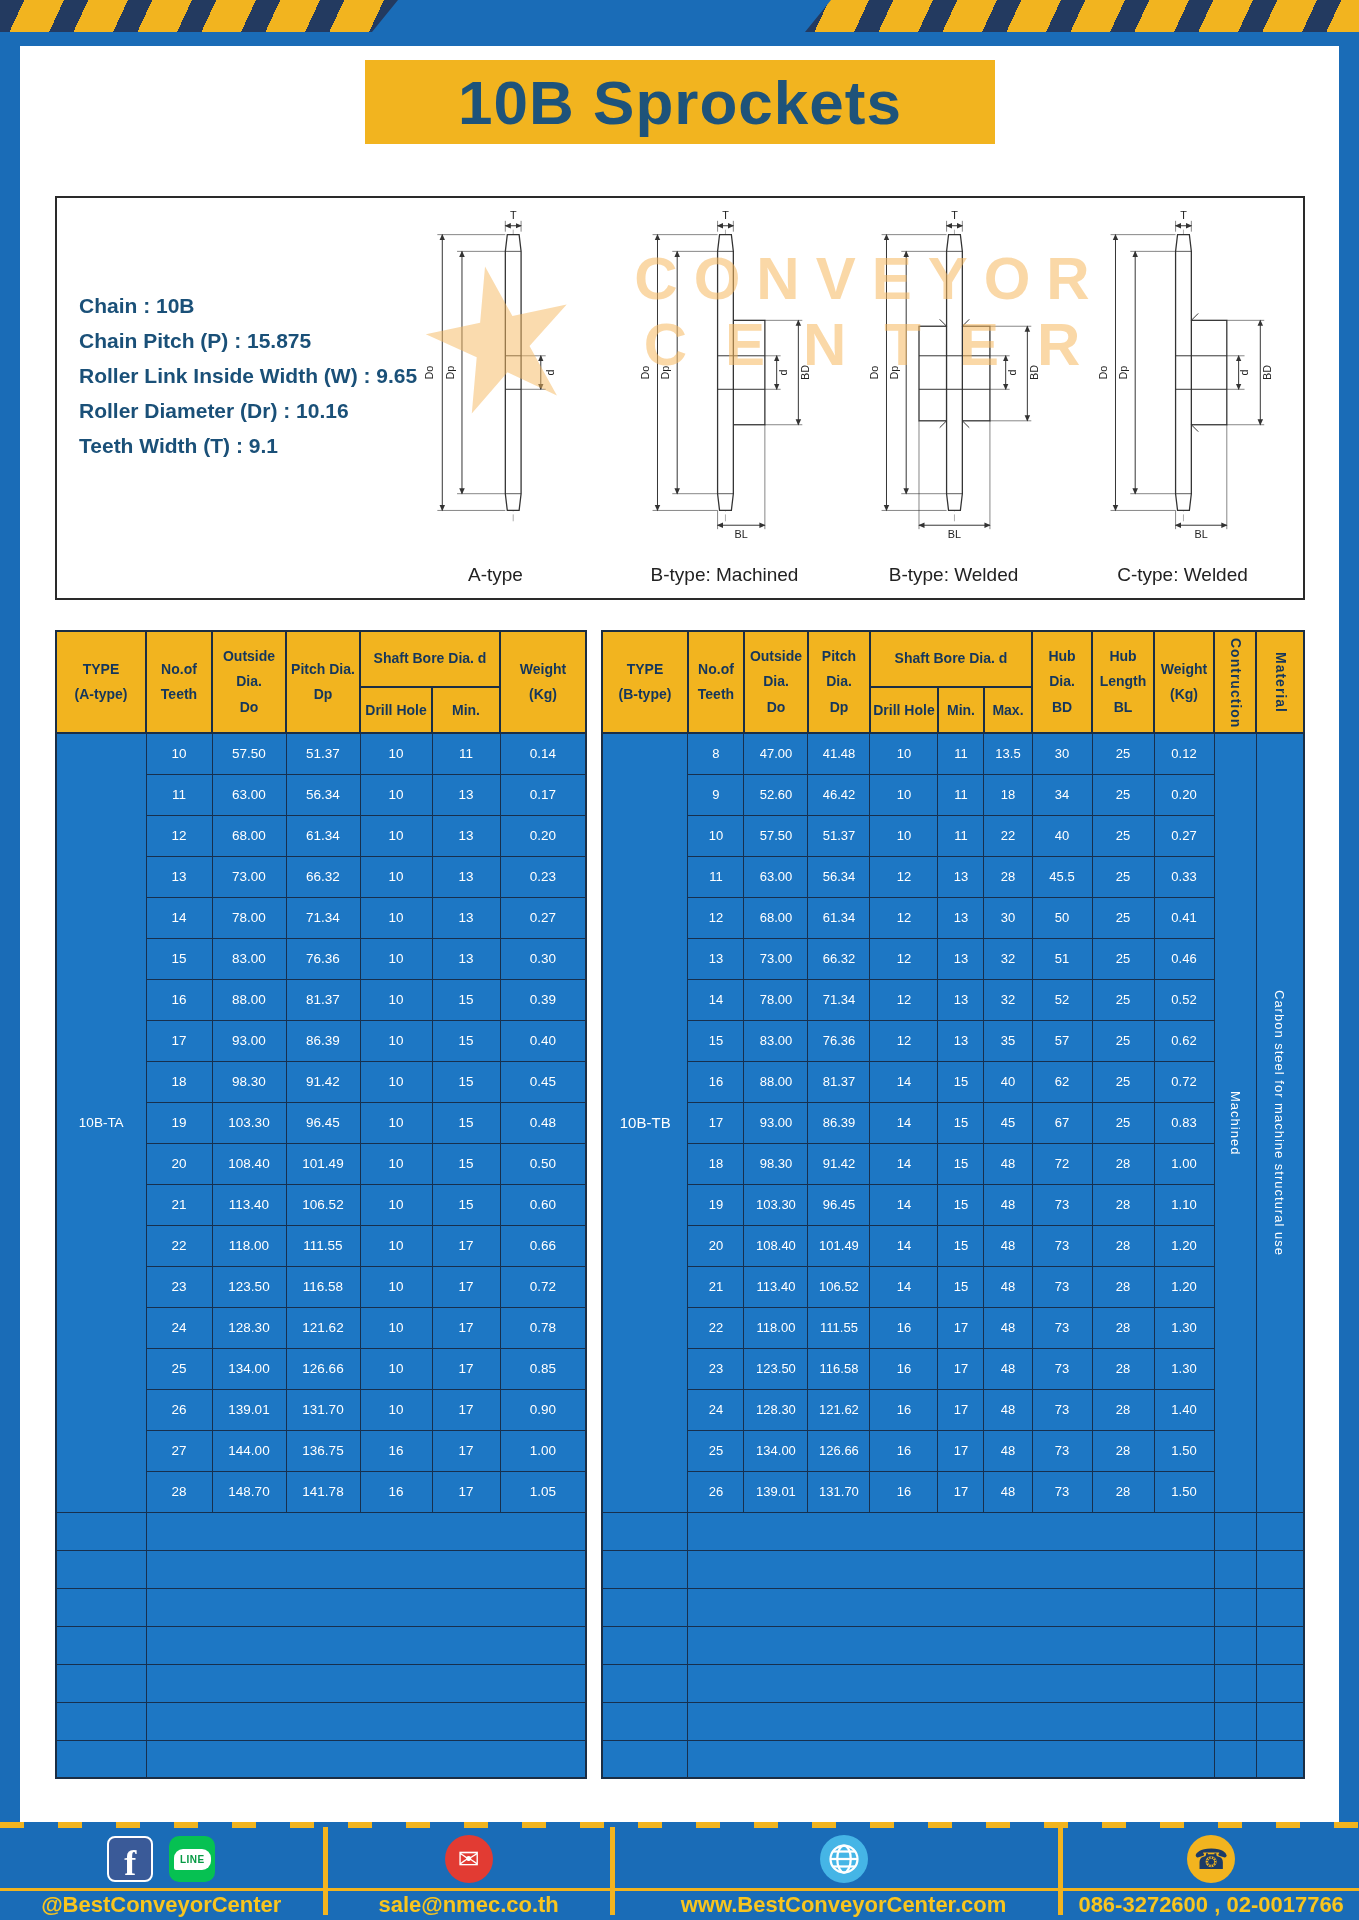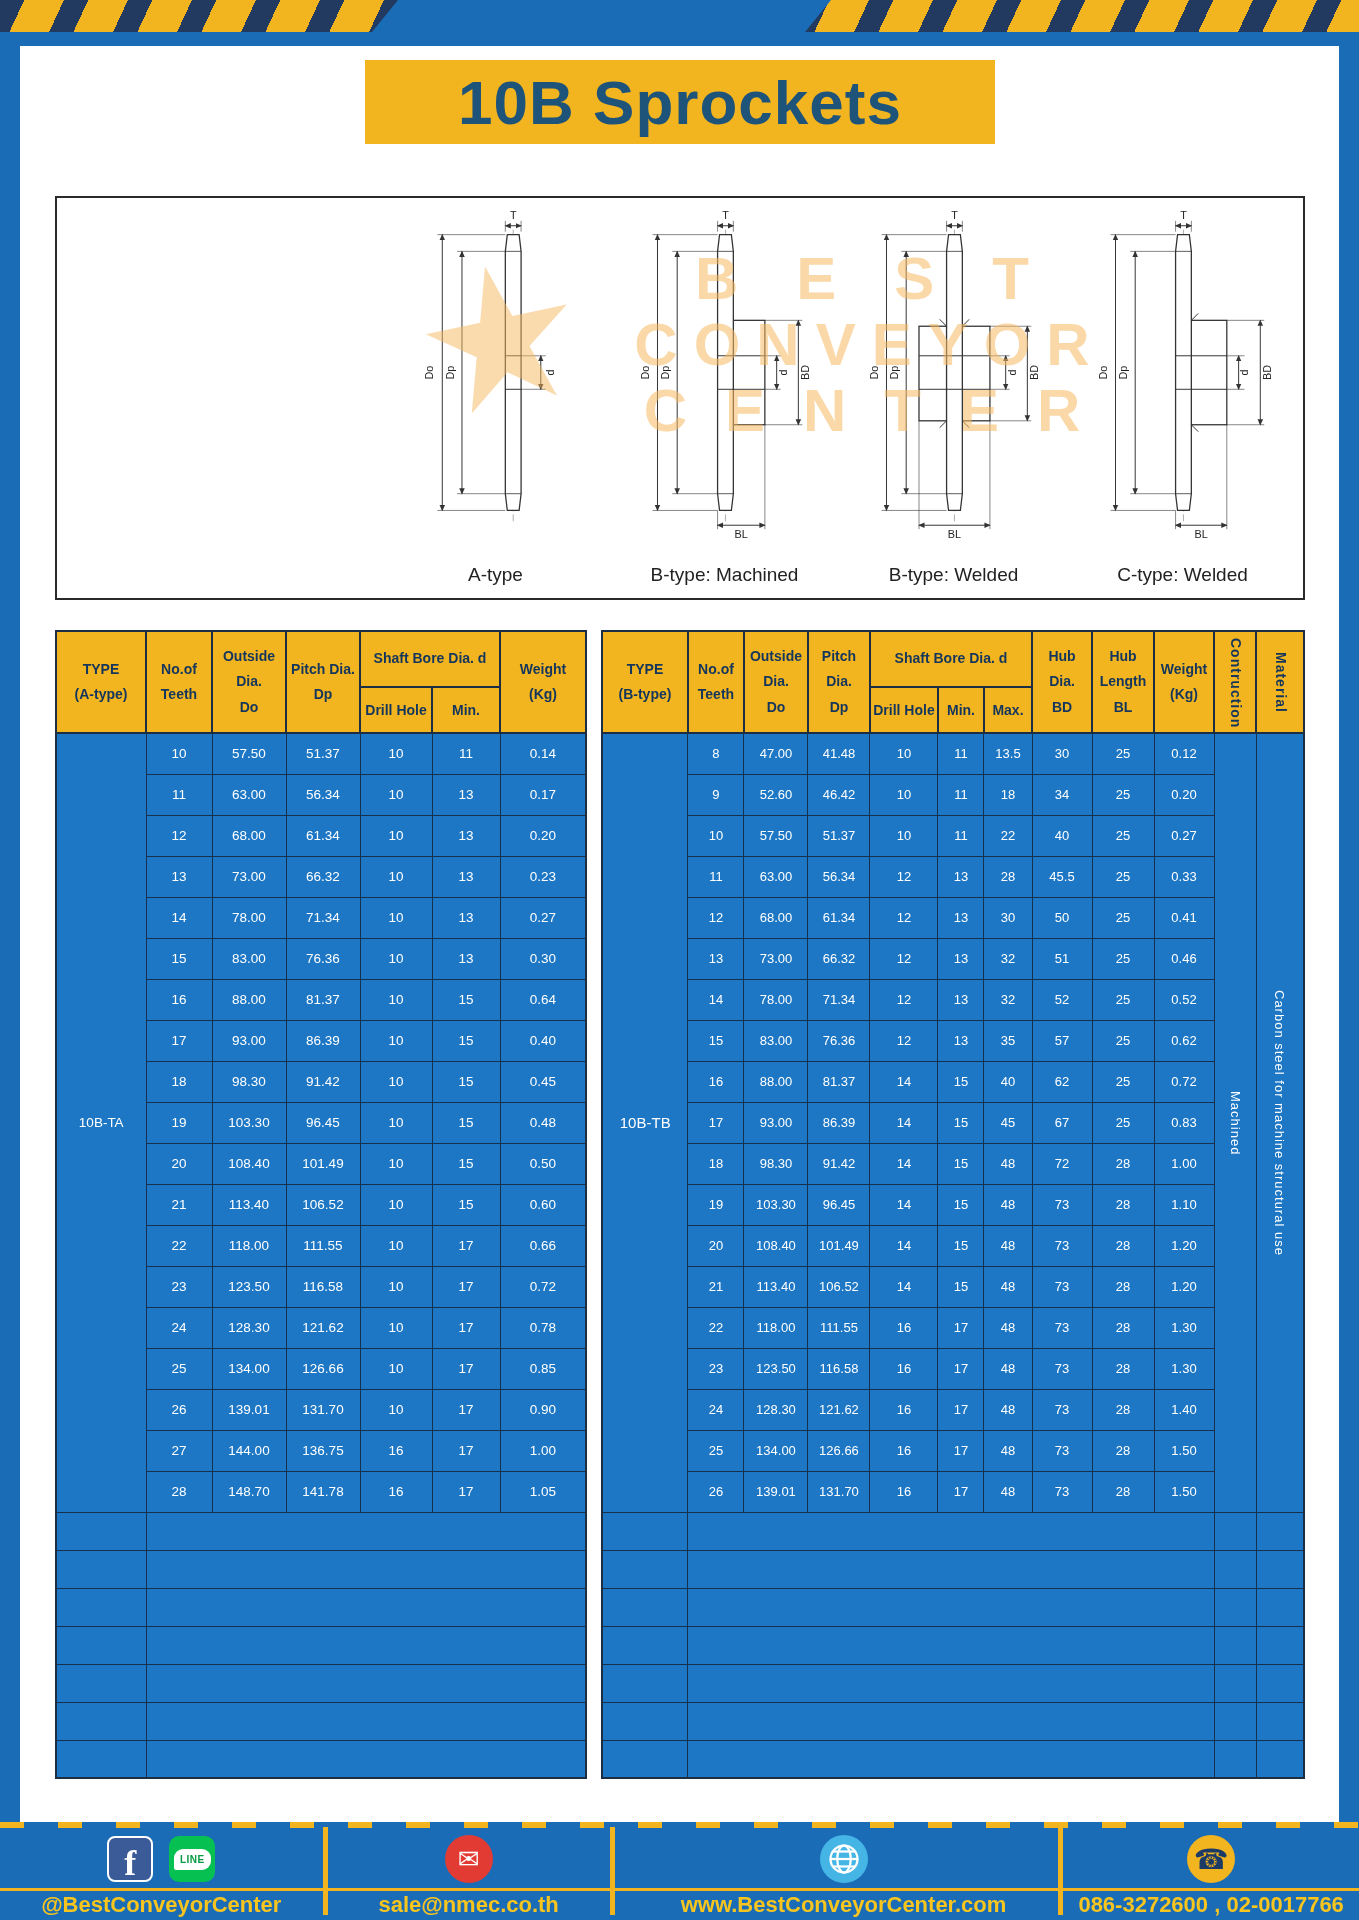--- a/index.html
+++ b/index.html
@@ -85,20 +85,27 @@
   <div class="hz hz-left"></div>
   <div class="hz hz-right"></div>
 
   <div class="page">
 
     <div class="title-banner">
       <h1>10B Sprockets</h1>
     </div>
 
     <div class="spec-box">
+      <div class="specs">
+        <div class="spec-line">Chain  :  10B</div>
+        <div class="spec-line">Chain Pitch (P)  :  15.875</div>
+        <div class="spec-line">Roller Link Inside Width (W) : 9.65</div>
+        <div class="spec-line">Roller Diameter (Dr)  :  10.16</div>
+        <div class="spec-line">Teeth Width (T)  :  9.1</div>
+      </div>
 
       <div class="diagrams">
 
         <figure>
           <svg viewBox="0 0 170 335">
             <defs>
                 <marker id="ma" viewBox="0 0 10 10" refX="8" refY="5" markerWidth="7" markerHeight="7" orient="auto-start-reverse">
                   <path d="M0 1 L9 5 L0 9 Z" fill="#333"></path>
                 </marker>
               </defs>
@@ -255,21 +262,20 @@
             <text x="114" y="333" font-size="11" text-anchor="middle" fill="#222">BL</text>
           </svg>
           <figcaption>C-type: Welded</figcaption>
         </figure>
       </div>
 
       <svg class="wm-star" viewBox="0 0 100 100">
         <polygon points="50,2 61,38 98,38 68,60 79,96 50,74 21,96 32,60 2,38 39,38" fill="rgba(246,184,94,0.5)"></polygon>
       </svg>
       <div class="watermark">
-        <div class="wm1">BEST</div>
         <div class="wm2">CONVEYOR</div>
         <div class="wm3">CENTER</div>
       </div>
     </div>
 
     <div class="tables">
 
       <table id="table-a">
         <colgroup>
           <col style="width:90px">
@@ -349,21 +355,21 @@
               <td>10</td>
               <td>13</td>
               <td>0.30</td>
             </tr>
             <tr>
               <td>16</td>
               <td>88.00</td>
               <td>81.37</td>
               <td>10</td>
               <td>15</td>
-              <td>0.64</td>
+              <td>0.39</td>
             </tr>
             <tr>
               <td>17</td>
               <td>93.00</td>
               <td>86.39</td>
               <td>10</td>
               <td>15</td>
               <td>0.40</td>
             </tr>
             <tr>

